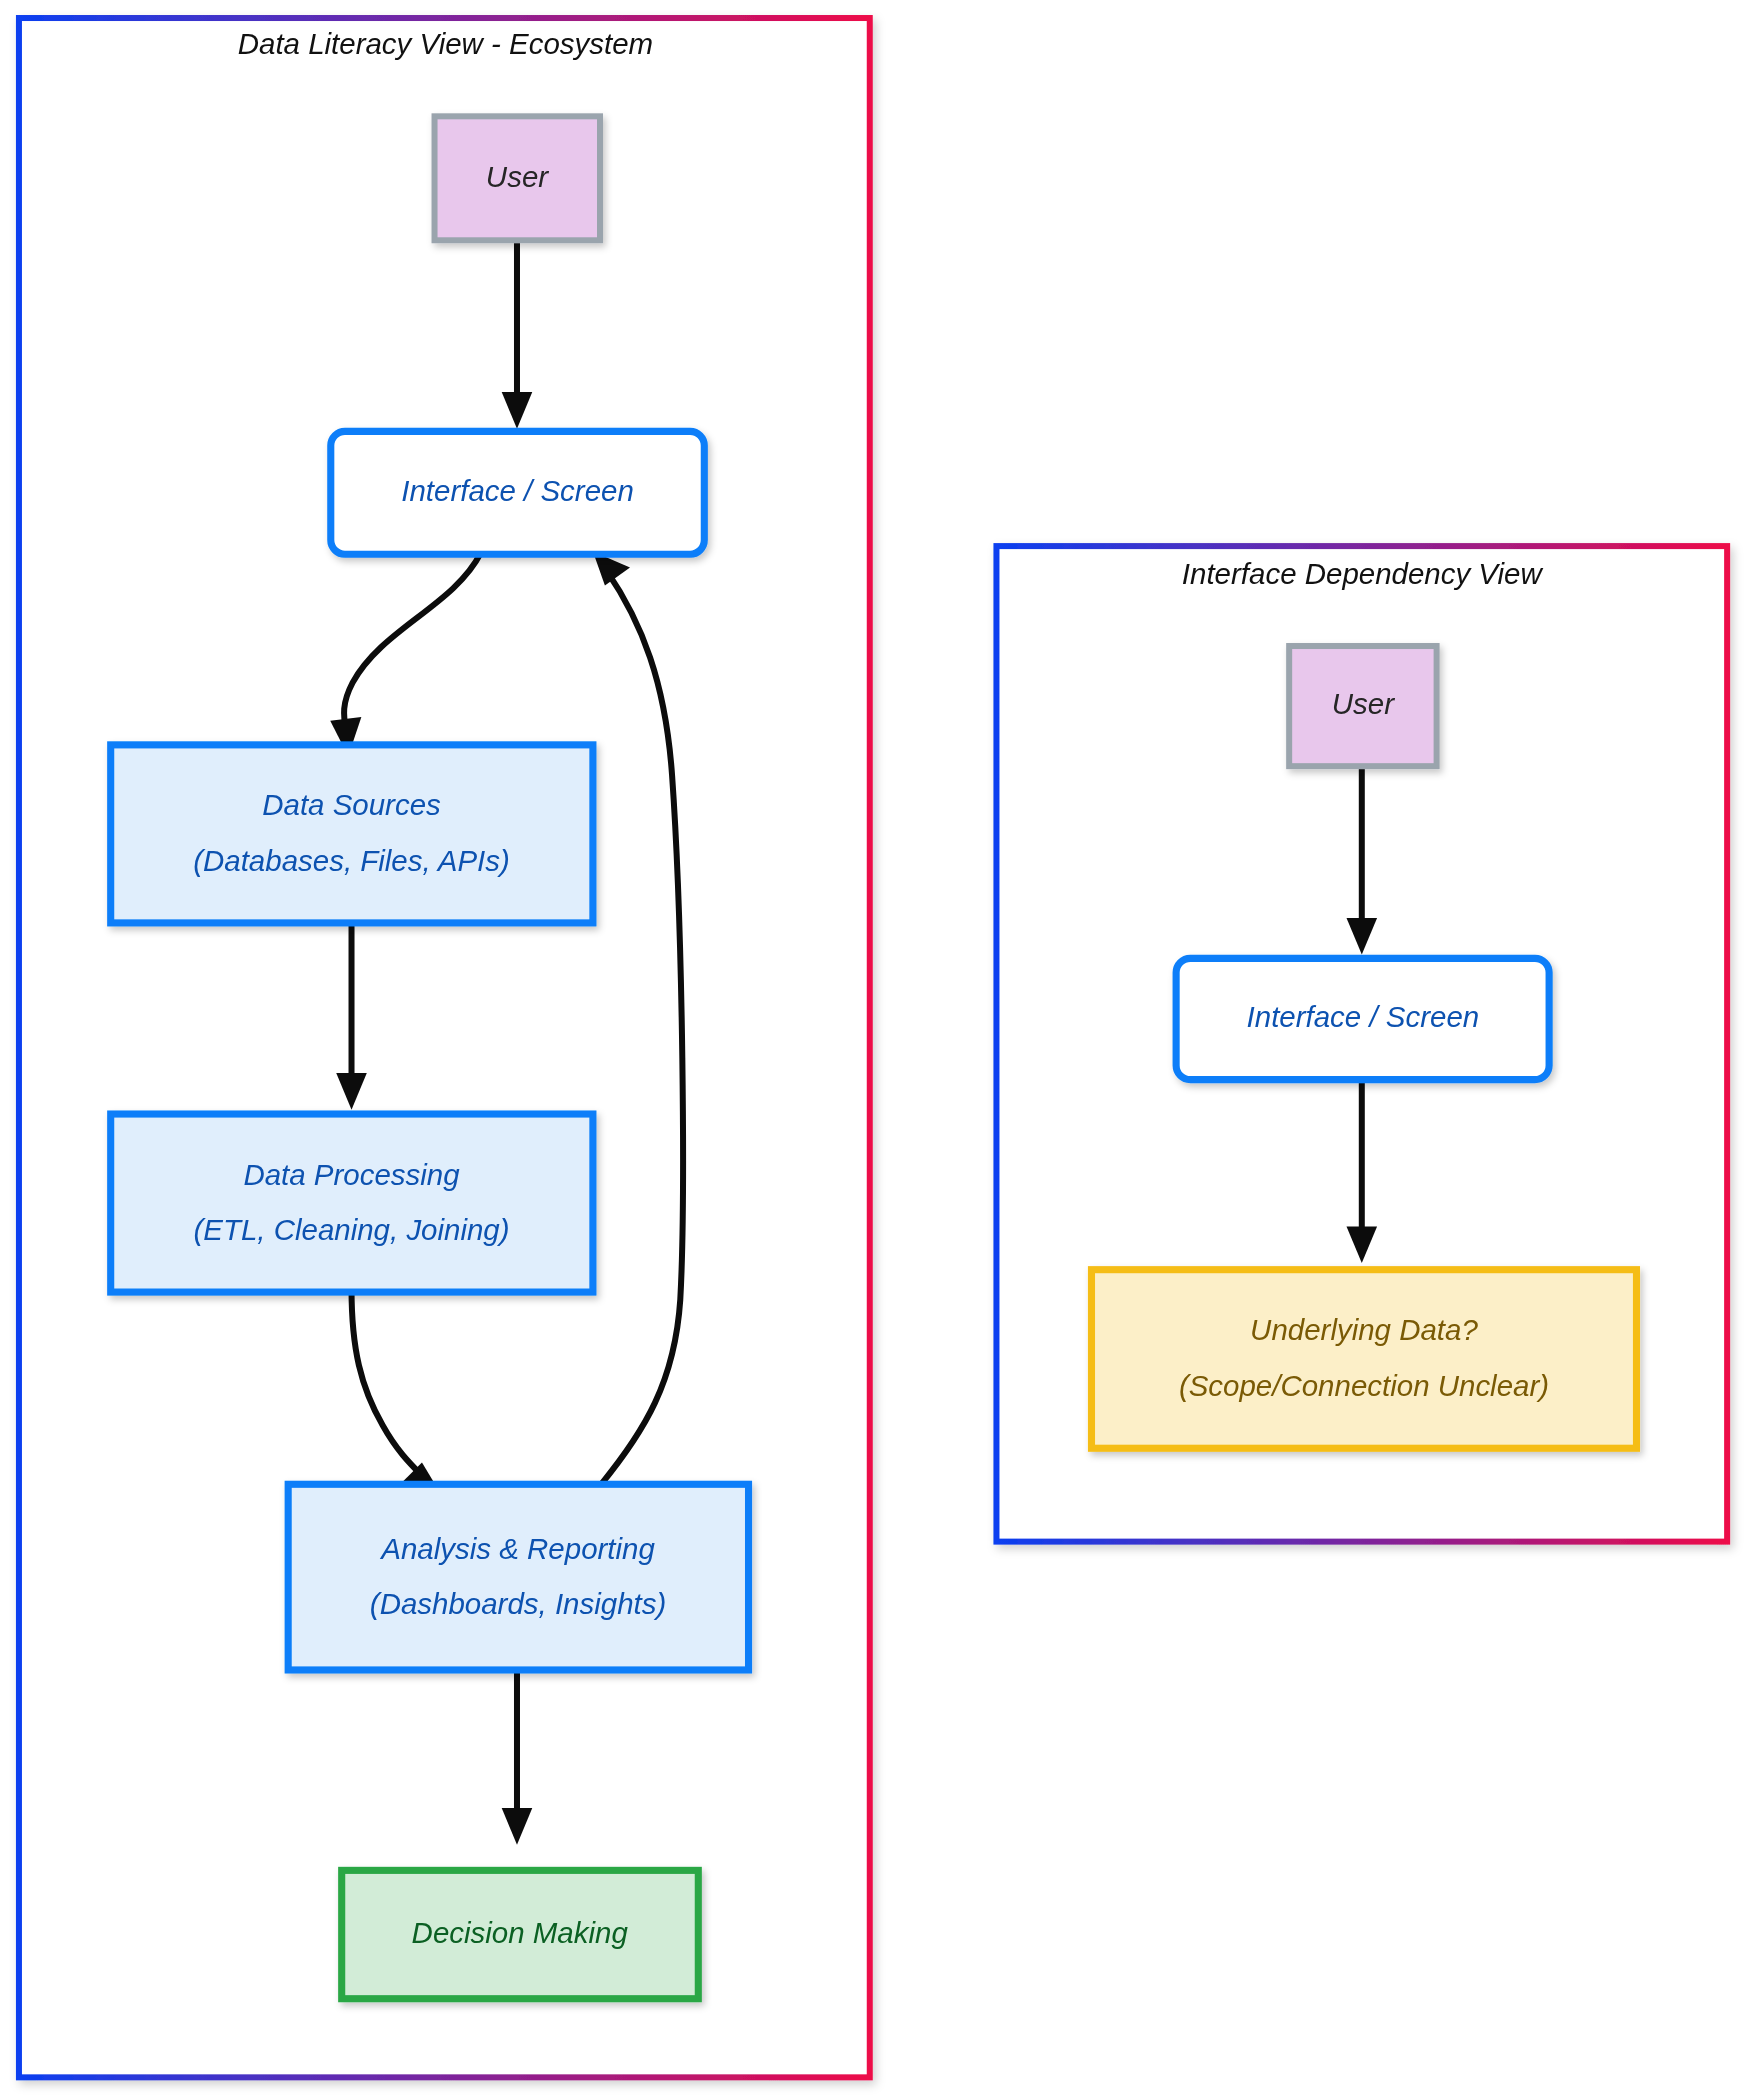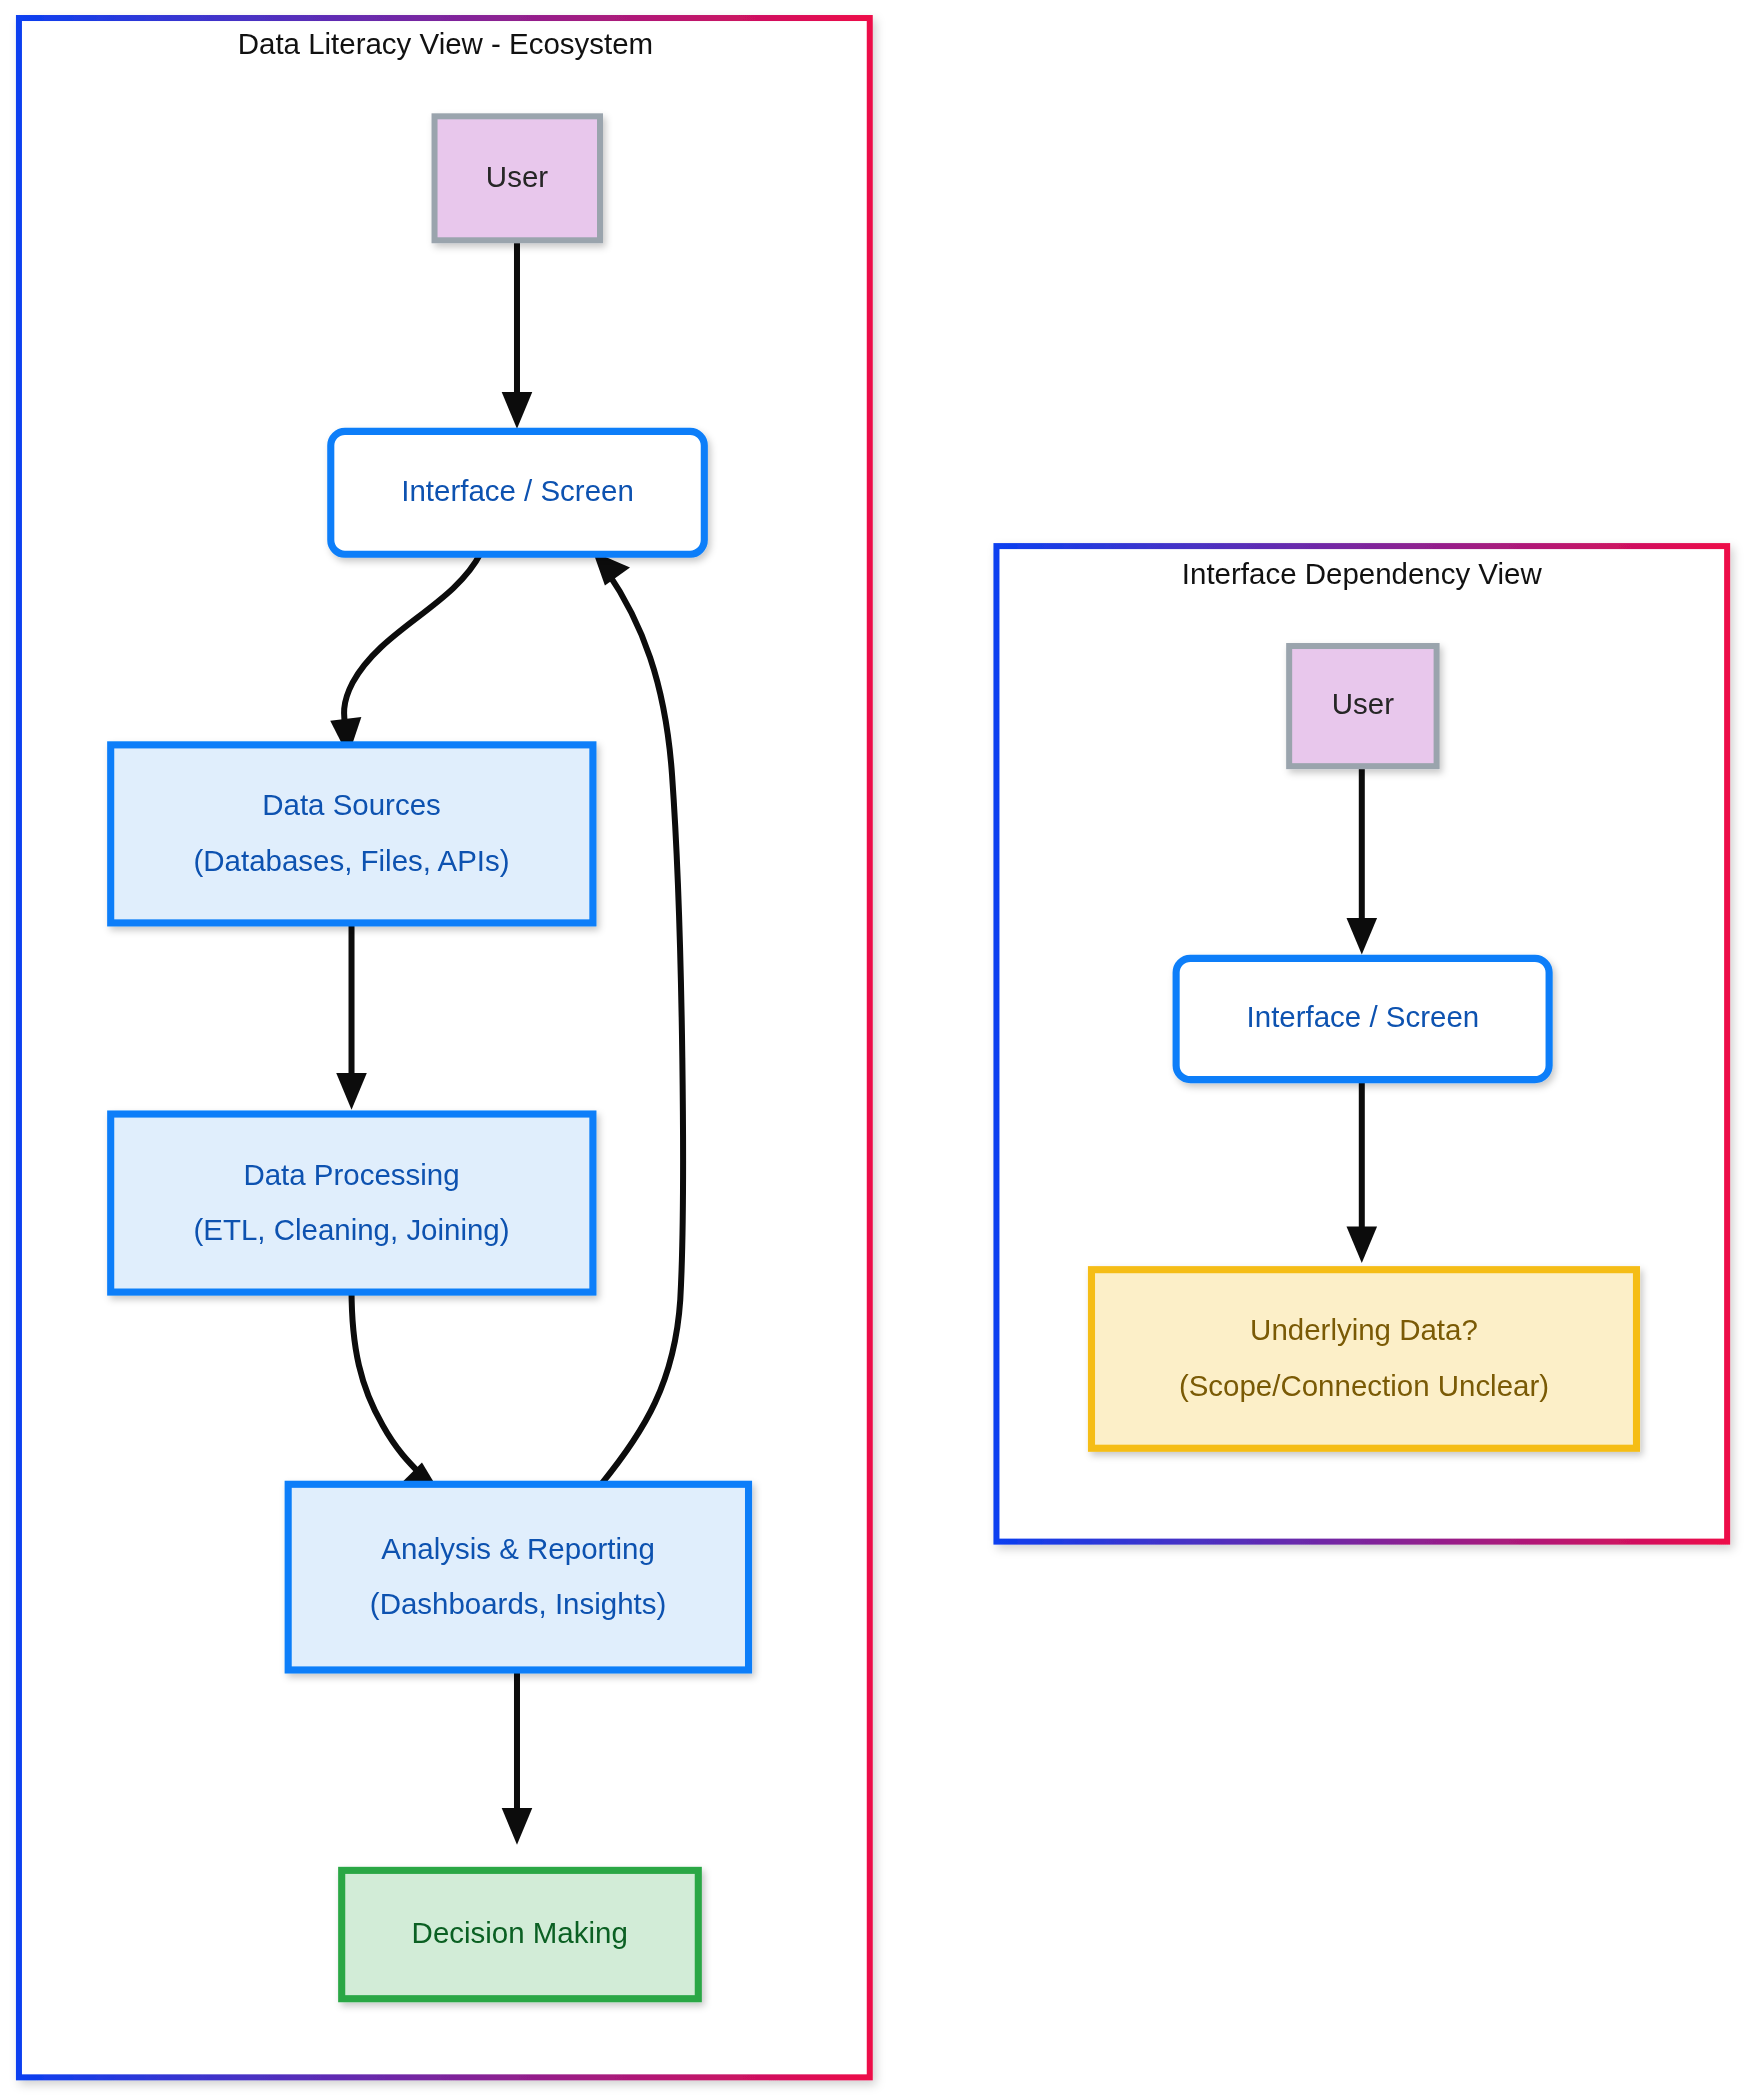--- a/index.html
+++ b/index.html
@@ -11,20 +11,21 @@
     width: 1751px;
     height: 2097px;
     font-family: "Liberation Sans", sans-serif;
     overflow: hidden;
   }
   #stage {
     position: relative;
     width: 1747px;
     height: 2097px;
     background: #ffffff;
+    font-style: italic;
   }
   svg#diagram {
     position: absolute;
     left: 0;
     top: 0;
     width: 1751px;
     height: 2097px;
     display: block;
   }
   .cluster-rect {

